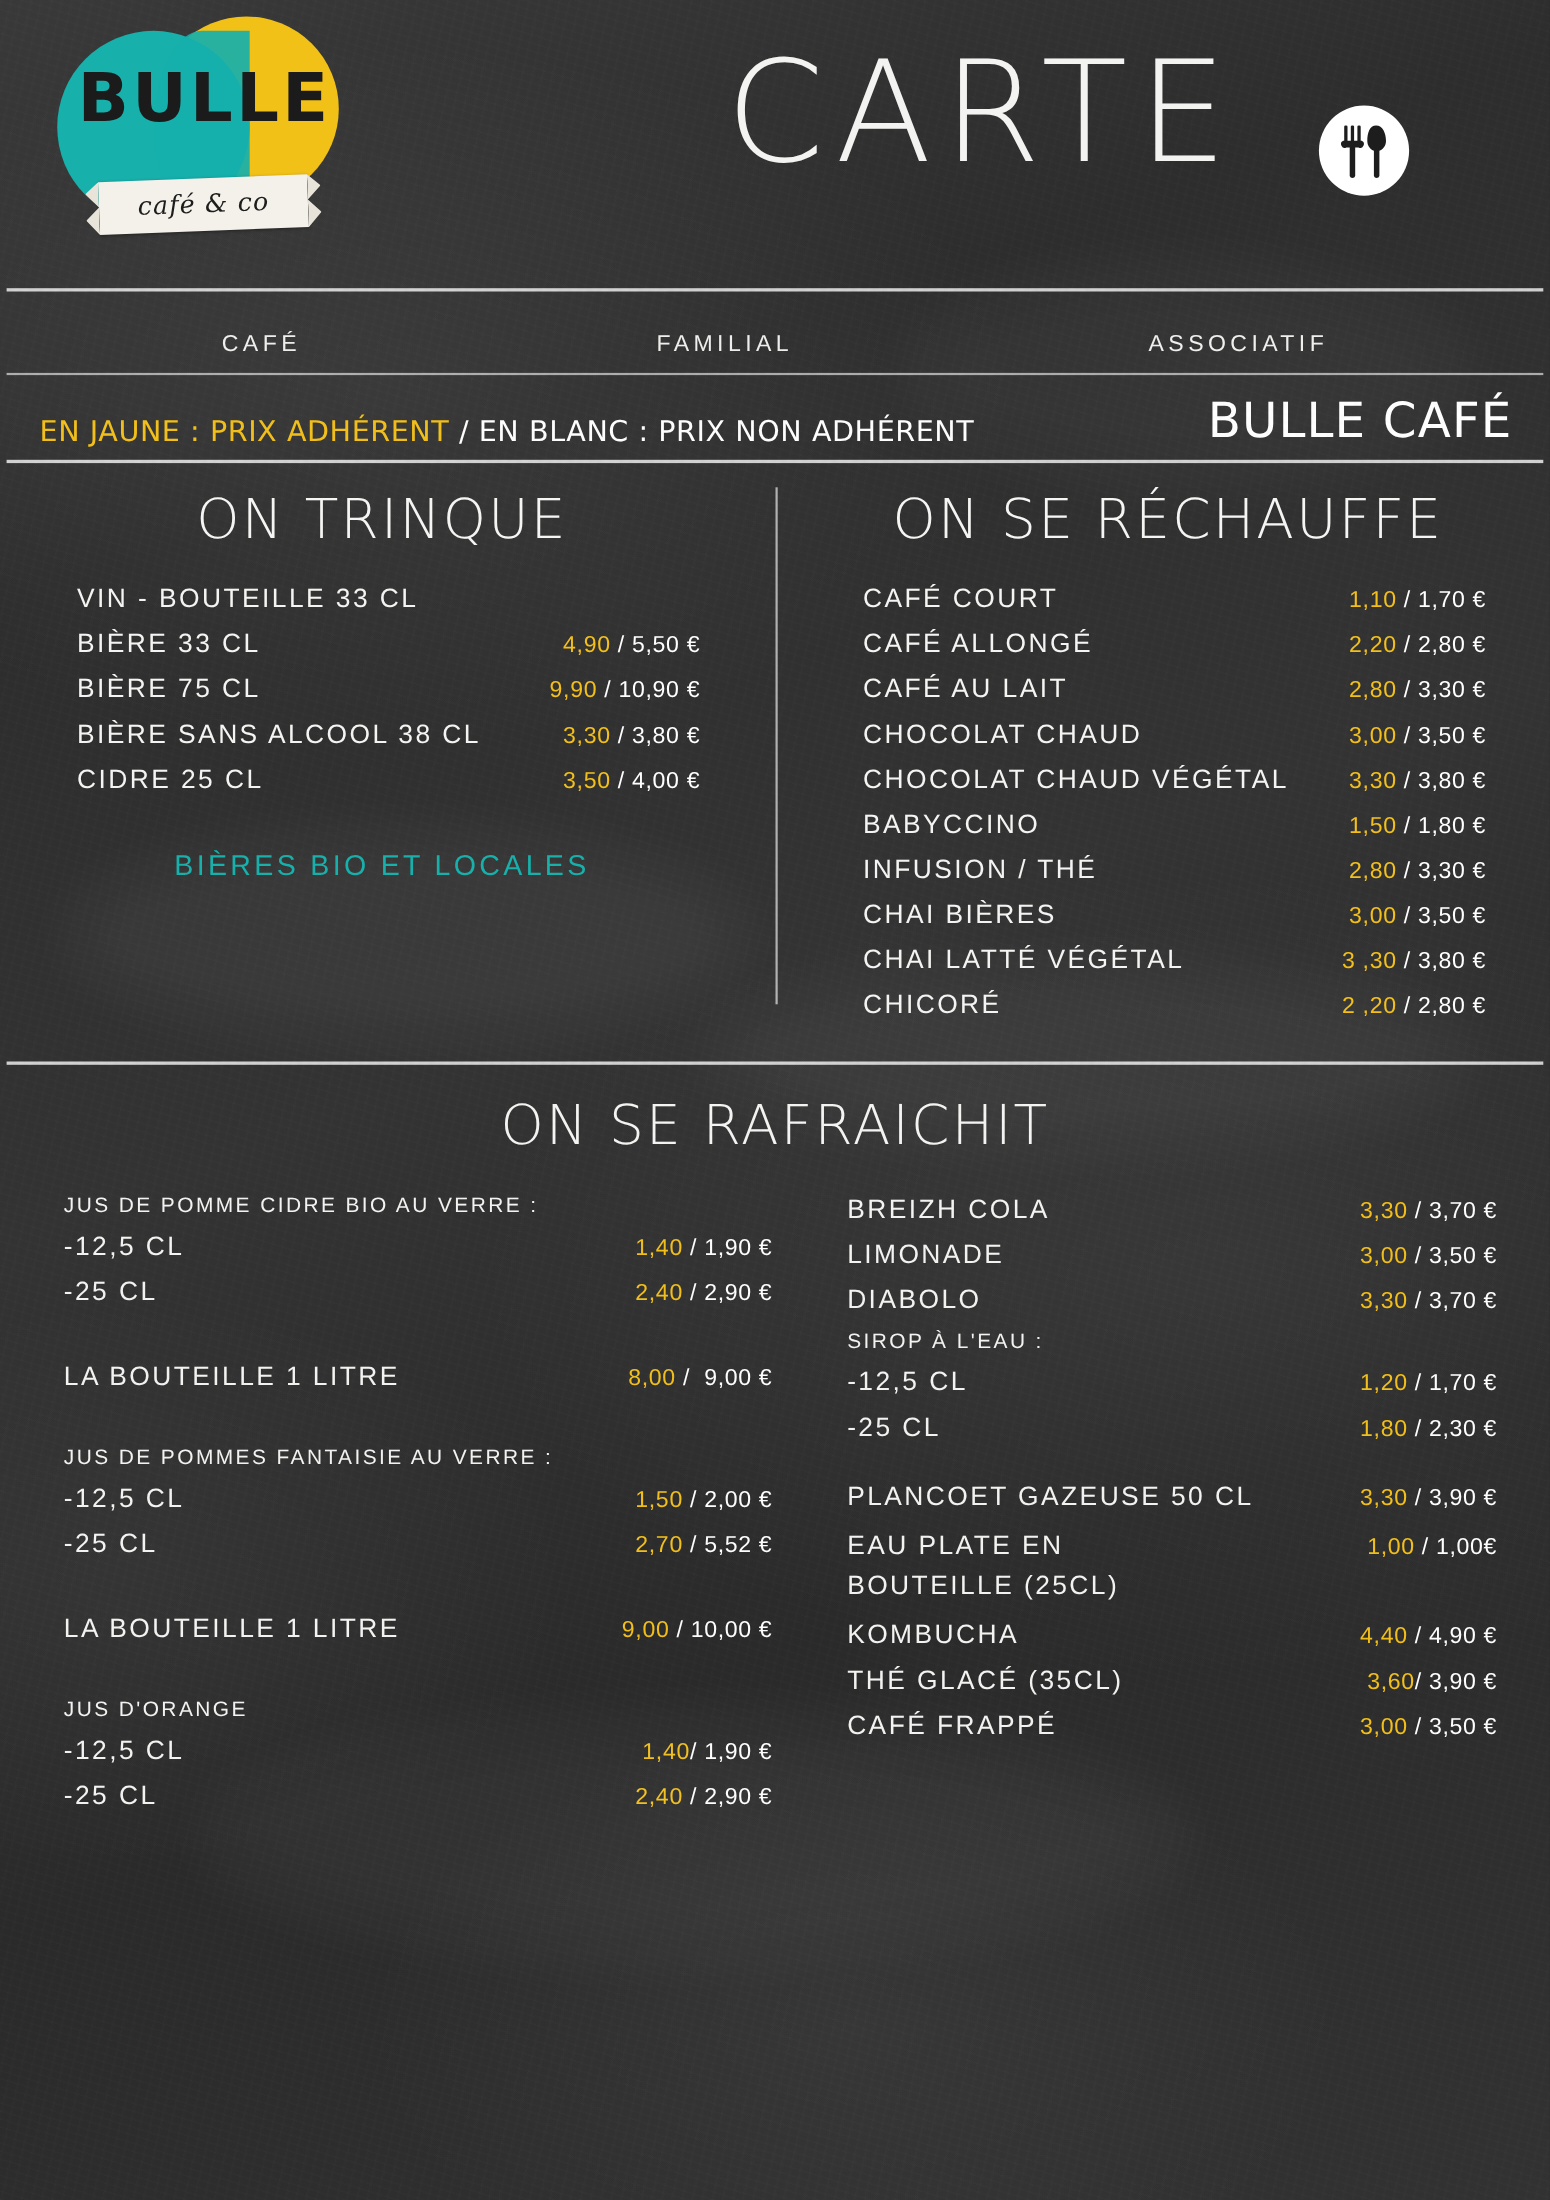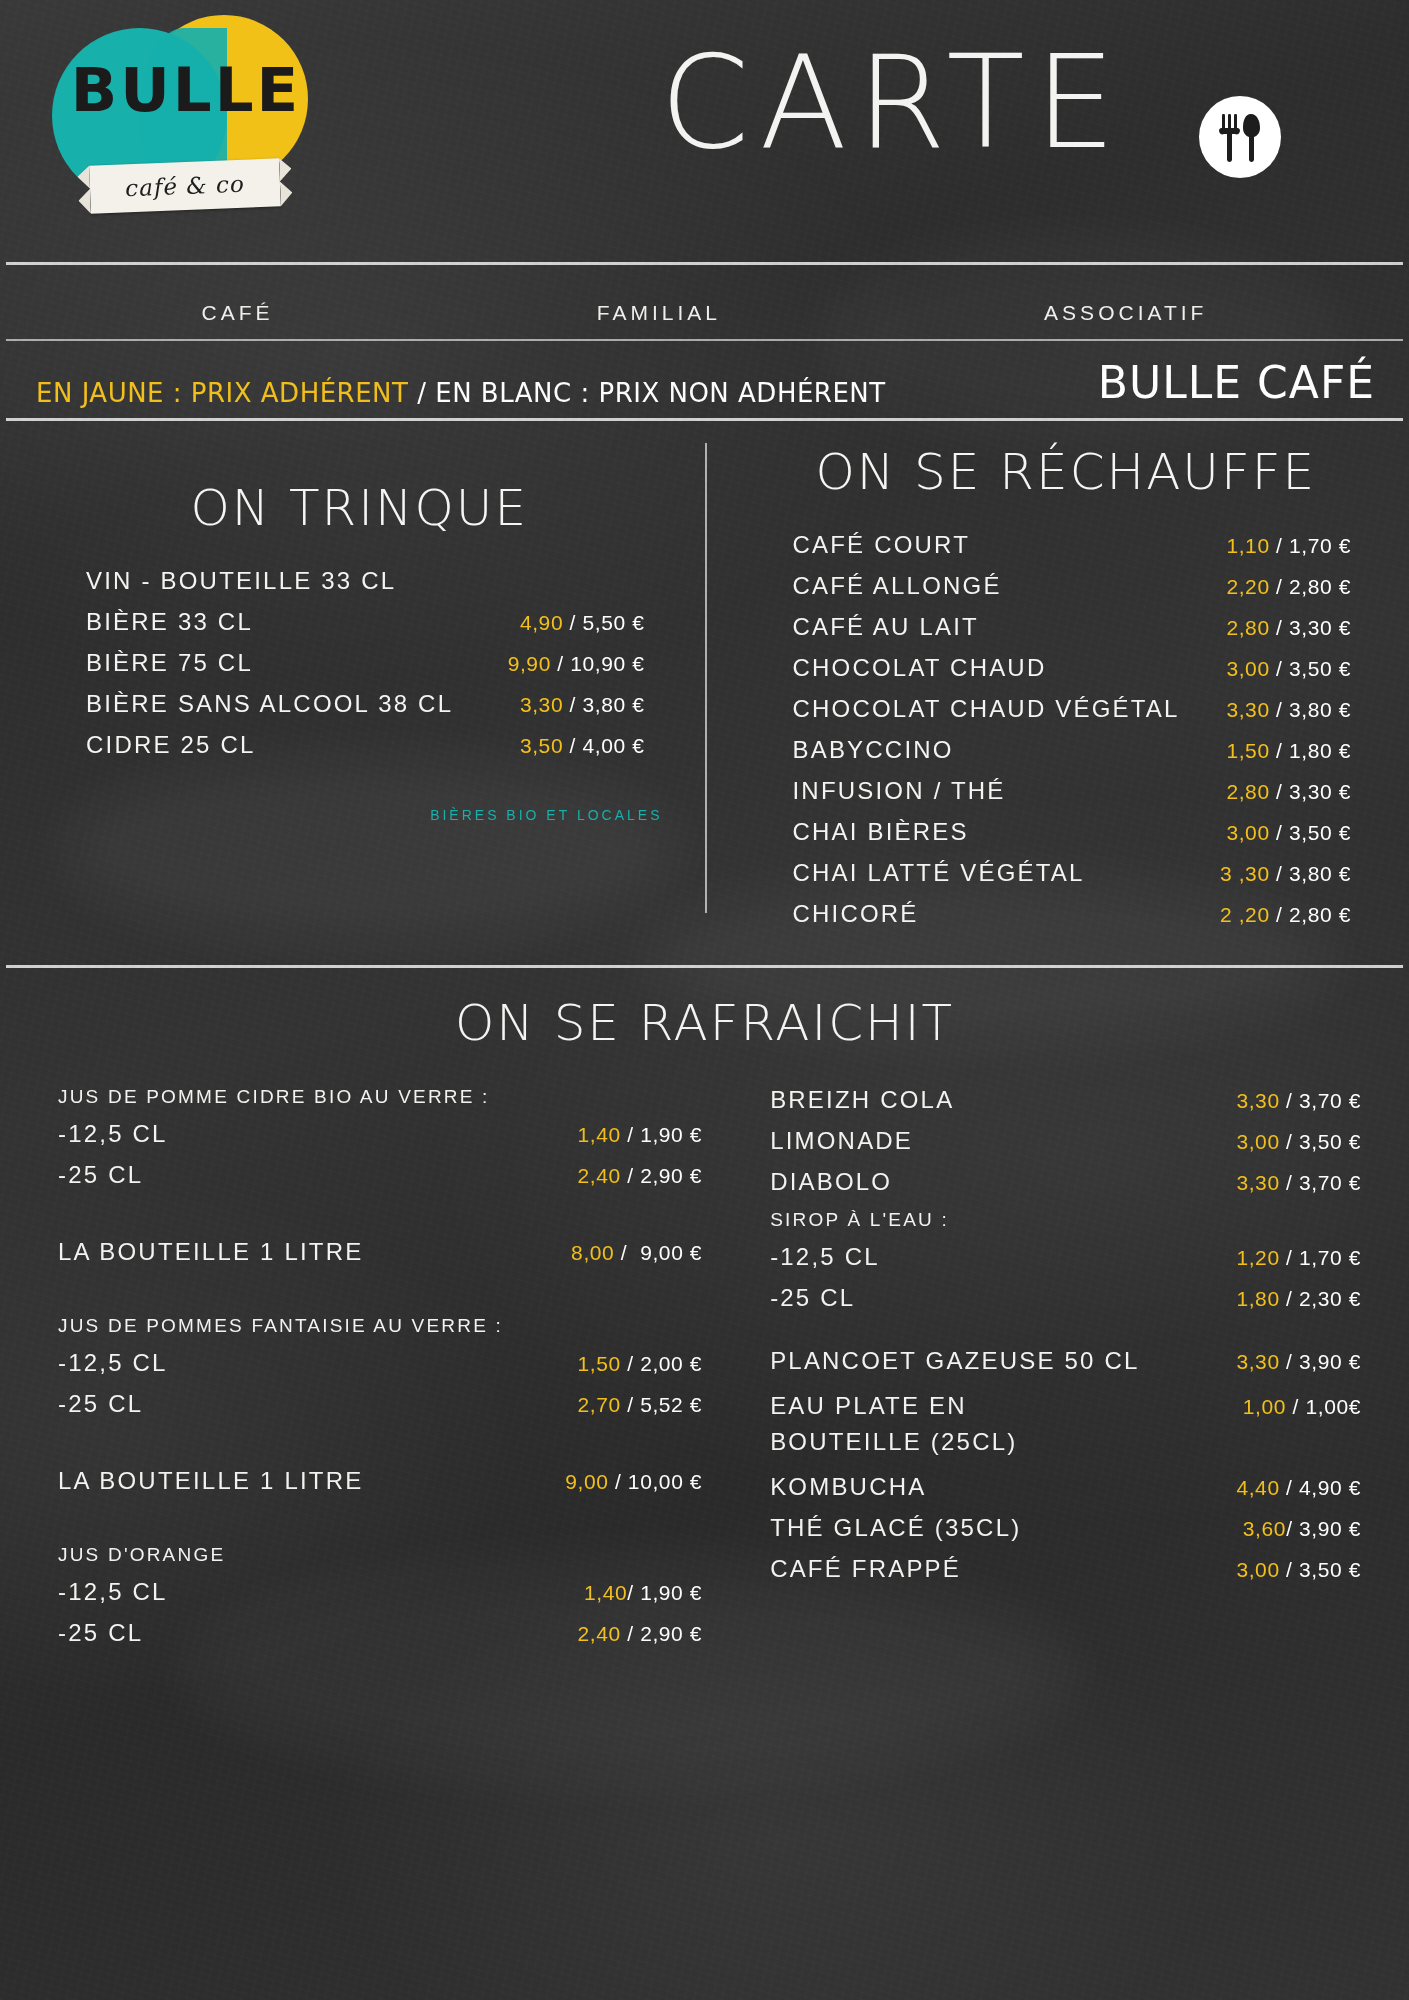--- a/index.html
+++ b/index.html
@@ -190,21 +190,21 @@
   }
   .divider-v {
     position: absolute;
     left: 705px;
     top: 22px;
     width: 2px;
     height: 470px;
     background: rgba(255,255,255,0.62);
   }
   .col { flex: 1; }
-  .col.left  { padding: 0 40px 0 56px; margin-top: 36px; }
+  .col.left  { padding: 0 40px 0 40px; }
   .col.right { padding: 0 40px 0 60px; }
 
   .items { margin-top: 30px; }
   .item {
     display: flex;
     align-items: baseline;
     margin-bottom: 13px;
     padding: 0 18px 0 30px;
   }
   .item .name {
@@ -217,23 +217,23 @@
   .item .price {
     font-size: 21px;
     letter-spacing: .6px;
     white-space: nowrap;
     color: #ffffff;
   }
   .item .price .adh { color: #f3c01b; }
   .item .price .sep { color: #ffffff; }
 
   .note {
-    text-align: right;
+    text-align: center;
     color: #17b0ab;
-    font-size: 14px;
+    font-size: 26px;
     letter-spacing: 3px;
     margin-top: 48px;
   }
 
   .subhead {
     font-size: 19px;
     letter-spacing: 2.2px;
     color: #f4f4f2;
     padding: 0 18px 0 30px;
     margin-bottom: 12px;

